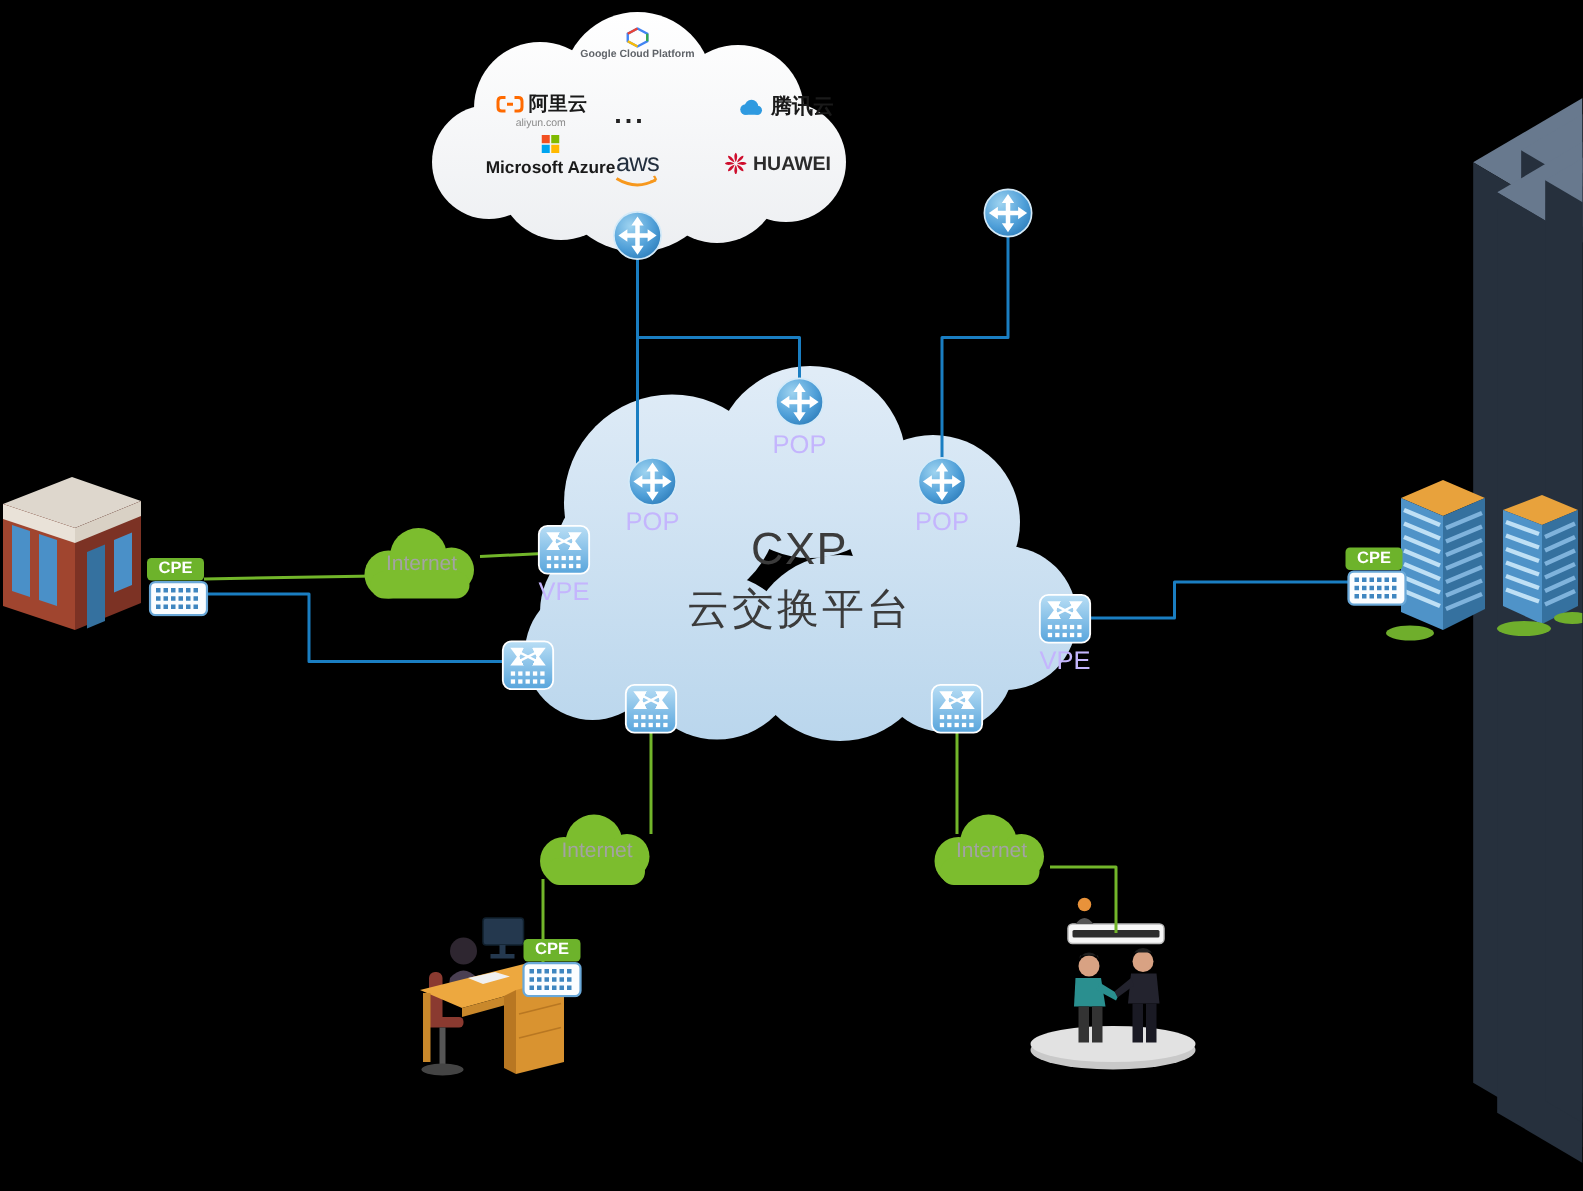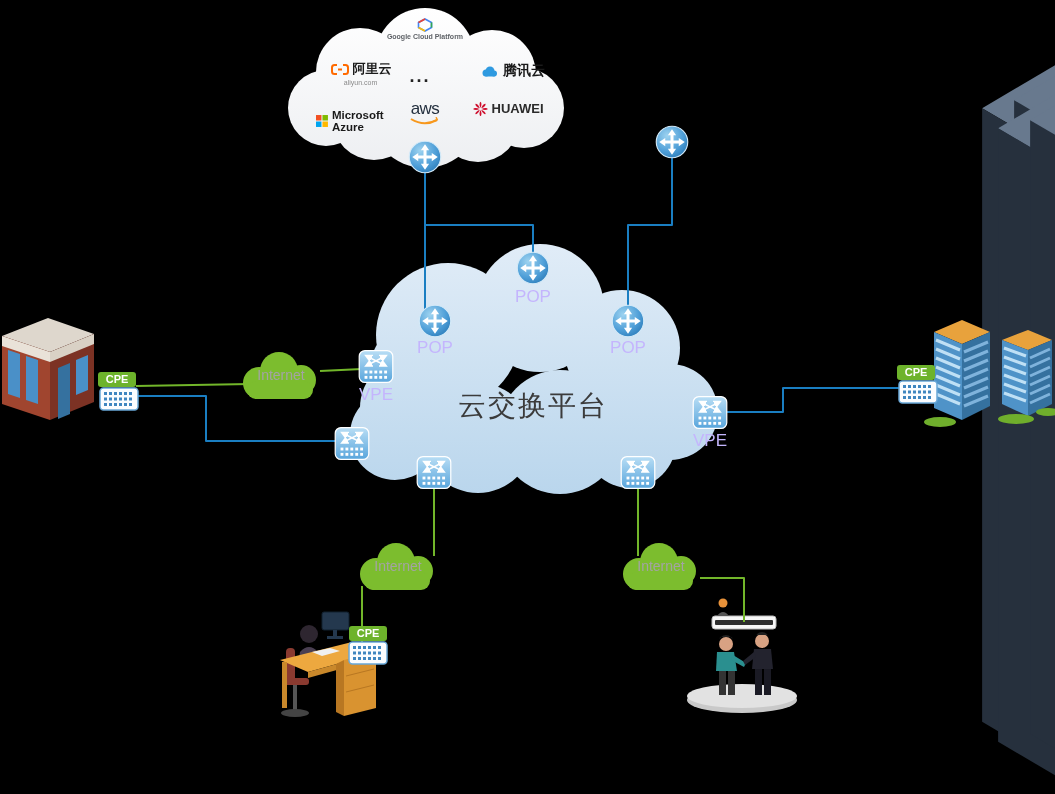--- a/index.html
+++ b/index.html
@@ -7,21 +7,21 @@
   .canvas { position:relative; width:1055px; height:794px; background:#000; overflow:hidden; }
   .canvas > svg { position:absolute; left:0; top:0; }
   .lbl { position:absolute; text-align:center; color:#c4b5fd; }
   .lbl-node { font-size:17px; }
   .lbl-internet { font-size:14px; color:#a3a3a3; }
   .cxp1 { font-size:30px; color:#3b3b3b; letter-spacing:1px; }
   .cxp2 { font-size:28px; color:#3b3b3b; letter-spacing:2px; }
   .cpe-badge { position:absolute; width:38px; background:#6db32b; color:#fff;
                font-size:11px; font-weight:bold; text-align:center; padding:1px 0;
                border-radius:3px; line-height:13px; }
-  .provider { position:absolute; display:flex; align-items:center; justify-content:center; gap:4px; color:#1a1a1a; }
+  .provider { position:absolute; display:flex; align-items:center; justify-content:flex-end; gap:4px; color:#1a1a1a; }
   .provider.col { flex-direction:column; gap:1px; }
   .gcp-text { font-size:7px; color:#5f6368; font-weight:bold; white-space:nowrap; }
   .ali-text { font-size:13px; font-weight:bold; }
   .ali-sub { font-size:7px; color:#8a8a8a; }
   .dots-text { font-size:18px; font-weight:bold; color:#222; letter-spacing:2px; line-height:8px; }
   .tc-text { font-size:14px; font-weight:bold; }
   .az-text { font-size:11.5px; font-weight:bold; }
   .aws-text { font-size:17px; font-weight:normal; color:#232f3e; line-height:14px; letter-spacing:-0.5px; }
   .hw-text { font-size:13px; font-weight:bold; color:#2b2b2b; }
 </style>
@@ -286,21 +286,21 @@
     <g fill="#2f9ae0">
       <circle cx="7" cy="8" r="3.5"></circle>
           <circle cx="11" cy="6" r="4.5"></circle>
           <circle cx="15" cy="8.5" r="3"></circle>
       <rect x="5" y="7.5" width="12" height="4" rx="2"></rect>
     </g>
   </svg>
   <span class="tc-text">腾讯云</span>
 </div>
 
-<div class="provider" style="left:316px; top:109px; width:102px;">
+<div class="provider" style="left:316px; top:90px; width:102px;flex-direction:column;">
   <svg width="12" height="12" viewBox="0 0 12 12">
     <rect x="0" y="0" width="5.5" height="5.5" fill="#f25022"></rect>
     <rect x="6.5" y="0" width="5.5" height="5.5" fill="#7fba00"></rect>
     <rect x="0" y="6.5" width="5.5" height="5.5" fill="#00a4ef"></rect>
     <rect x="6.5" y="6.5" width="5.5" height="5.5" fill="#ffb900"></rect>
   </svg>
   <span class="az-text">Microsoft Azure</span>
 </div>
 
 <div class="provider col" style="left:402px; top:102px; width:46px;">
@@ -320,20 +320,21 @@
       <path d="M0 -1 C-1.5 -4 -1 -6.6 0 -7.2 C1 -6.6 1.5 -4 0 -1" transform="rotate(135)"></path>
       <path d="M0 -1 C-1.5 -4 -1 -6.6 0 -7.2 C1 -6.6 1.5 -4 0 -1" transform="rotate(180)"></path>
       <path d="M0 -1 C-1.5 -4 -1 -6.6 0 -7.2 C1 -6.6 1.5 -4 0 -1" transform="rotate(225)"></path>
       <path d="M0 -1 C-1.5 -4 -1 -6.6 0 -7.2 C1 -6.6 1.5 -4 0 -1" transform="rotate(270)"></path>
       <path d="M0 -1 C-1.5 -4 -1 -6.6 0 -7.2 C1 -6.6 1.5 -4 0 -1" transform="rotate(315)"></path>
     </g>
   </svg>
   <span class="hw-text">HUAWEI</span>
 </div>
 
+<div class="lbl cxp1" style="left:433px; top:350px; width:200px;">CXP</div>
 <div class="lbl cxp2" style="left:418px; top:387px; width:230px;">云交换平台</div>
 
 <div class="lbl lbl-node" style="left:505px; top:287px; width:56px;">POP</div>
 <div class="lbl lbl-node" style="left:407px; top:338px; width:56px;">POP</div>
 <div class="lbl lbl-node" style="left:600px; top:338px; width:56px;">POP</div>
 <div class="lbl lbl-node" style="left:348px; top:385px; width:56px;">VPE</div>
 <div class="lbl lbl-node" style="left:682px; top:431px; width:56px;">VPE</div>
 
 <div class="lbl lbl-internet" style="left:236px; top:367px; width:90px;">Internet</div>
 <div class="lbl lbl-internet" style="left:353px; top:558px; width:90px;">Internet</div>

